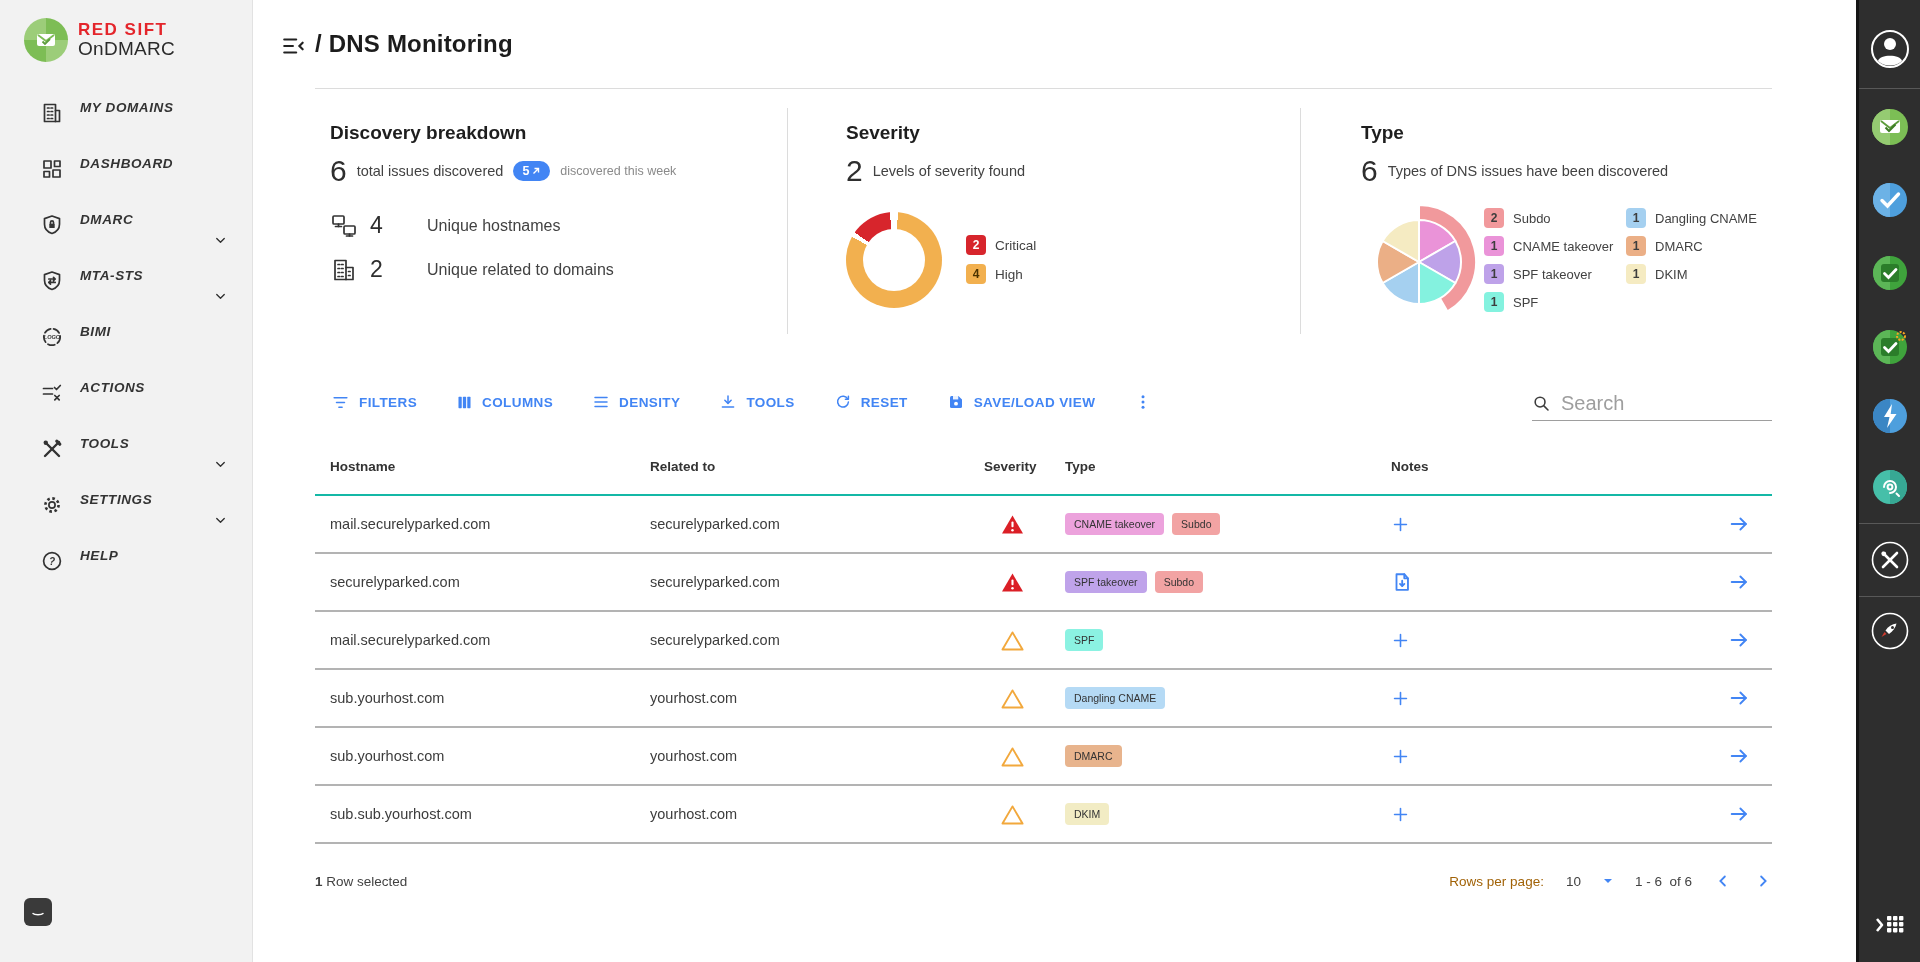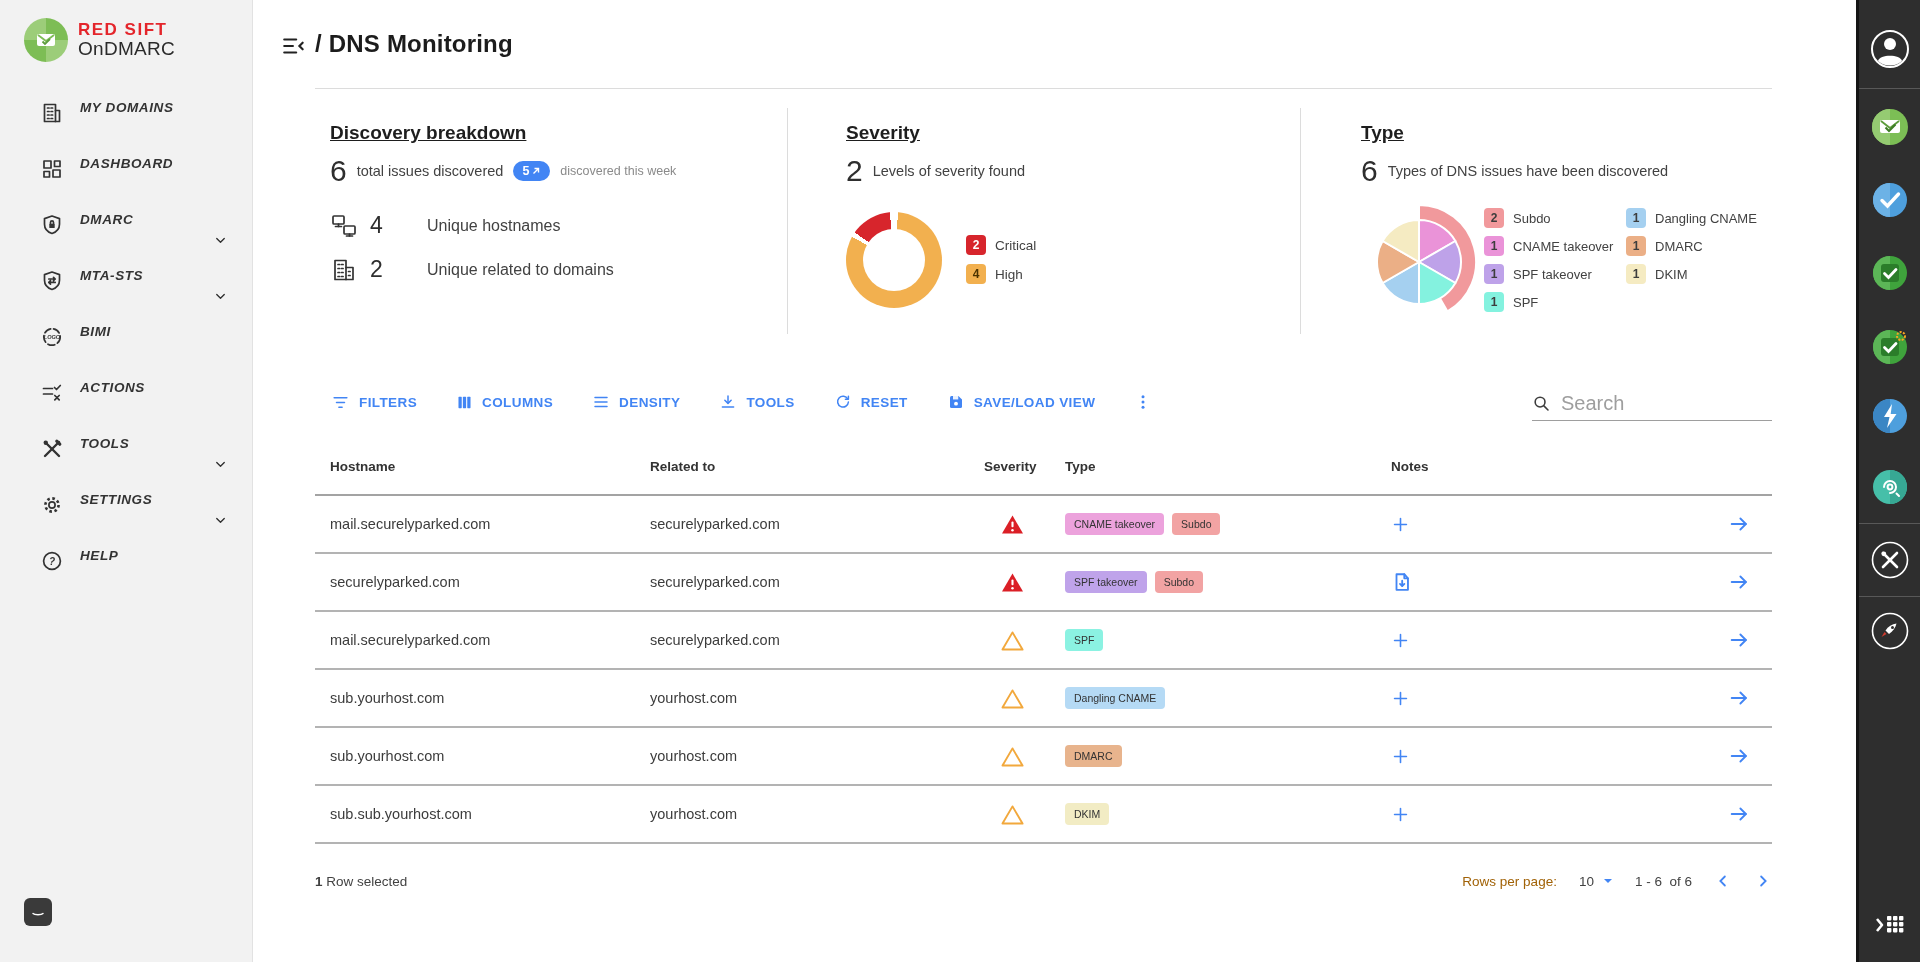--- a/index.html
+++ b/index.html
@@ -24,21 +24,21 @@
   
   #main { position:absolute; left:253px; top:0; bottom:0; right:64px; background:#fff; }
   #collapse-btn { position:absolute; left:28px; top:33px; cursor:pointer; color:#222; }
   #page-title { position:absolute; left:62px; top:30px; font-size:24px; font-weight:700; color:#1c1c1c; letter-spacing:.2px; }
   #header-rule { position:absolute; top:88px; left:62px; right:84px; border-top:1px solid #dcdcdc; }
 
   
   #summary { position:absolute; top:108px; left:62px; right:84px; height:226px; display:grid; grid-template-columns:472px 513px 1fr; }
   .scard { position:relative; }
   .scard + .scard { border-left:1px solid #dcdcdc; }
-  .card-title { position:absolute; top:14px; font-size:19px; font-weight:700; color:#1e1e1e;text-decoration:underline; }
+  .card-title { position:absolute; top:14px; font-size:19px; font-weight:700; color:#1e1e1e; }
   .count-row { position:absolute; top:46px; display:flex; align-items:center; gap:10px; }
   .big-num { font-size:30px; font-weight:400; color:#2e2e2e; }
   .count-label { font-size:14.5px; color:#424242; }
   .muted { font-size:12.5px; color:#8a8a8a; }
   .week-pill { display:inline-flex; align-items:center; gap:2px; background:#4285F4; color:#fff; border-radius:11px; padding:3px 9px; font-size:12.5px; font-weight:700; }
   #c1 .card-title, #c1 .count-row { left:15px; }
   .stat-row { position:absolute; left:15px; display:flex; align-items:center; }
   .stat-icon { width:30px; display:flex; color:#333; }
   .stat-num { font-size:23px; font-weight:400; color:#2e2e2e; margin-left:10px; width:40px; }
   .stat-label { font-size:16px; color:#424242; margin-left:17px; }
@@ -57,37 +57,37 @@
   
   #toolbar { position:absolute; top:383px; left:62px; right:84px; height:38px; display:flex; align-items:center; gap:39px; padding-left:16px; }
   .tb-btn { display:flex; align-items:center; gap:9px; color:#4285F4; font-size:13.5px; font-weight:700; letter-spacing:.4px; cursor:pointer; }
   #search-box { position:absolute; right:0; bottom:0; width:240px; height:34px; display:flex; align-items:center; gap:10px; border-bottom:1px solid #9e9e9e; }
   #search-input { border:none; outline:none; background:transparent; font-size:20px; color:#333; width:190px; font-family:inherit; }
   #search-input::placeholder { color:#9e9e9e; }
 
   
   #table { position:absolute; top:438px; left:62px; right:84px; }
   .trow { display:grid; grid-template-columns:335px 320px 85px 330px 150px 1fr; align-items:center; height:58px; }
-  #thead { border-bottom:2px solid #a3a3a3; font-size:13.5px; font-weight:700; color:#333; }
+  #thead { border-bottom:2px solid #14b8a6; font-size:13.5px; font-weight:700; color:#333; }
   .tbody-row { border-bottom:2px solid #b3b3b3; font-size:14.5px; color:#3c3c3c; background:#fff; cursor:pointer; }
   .cell-host, .col-h0 { padding-left:15px; }
   .cell-type, .col-h3 { padding-left:10px; display:flex; gap:8px; align-items:center; }
   .cell-sev, .col-h2 { display:flex; justify-content:center; }
   .col-h2 { justify-content:flex-start; padding-left:14px; }
   .cell-notes, .col-h4 { padding-left:6px; }
   .cell-notes { display:flex; }
   .cell-arrow { display:flex; justify-content:flex-end; padding-right:22px; }
   .badge { font-size:10.5px; color:#333; padding:5px 9px; border-radius:4px; white-space:nowrap; }
   .icon-btn { cursor:pointer; display:flex; }
 
   
   #tfooter { position:absolute; top:866px; left:62px; right:84px; height:30px; display:flex; align-items:center; justify-content:space-between; font-size:13.5px; color:#424242; }
   #pag { display:flex; align-items:center; gap:22px; }
   .pag-muted { color:#a16207; }
-  .rpp { display:flex; align-items:center; gap:9px; cursor:pointer; }
+  .rpp { display:flex; align-items:center; gap:22px; cursor:pointer; }
   .pg-chev { cursor:pointer; display:flex; }
 
   
   #rightbar { position:absolute; right:0; top:0; bottom:0; width:64px; background:#2e2e2e; border-left:3px solid #151515; }
   .rb-item { position:absolute; left:50%; transform:translateX(-50%); cursor:pointer; display:flex; }
   .rb-div { position:absolute; left:0; right:0; height:1px; background:#585858; }
 </style>
 </head>
 <body>
 

